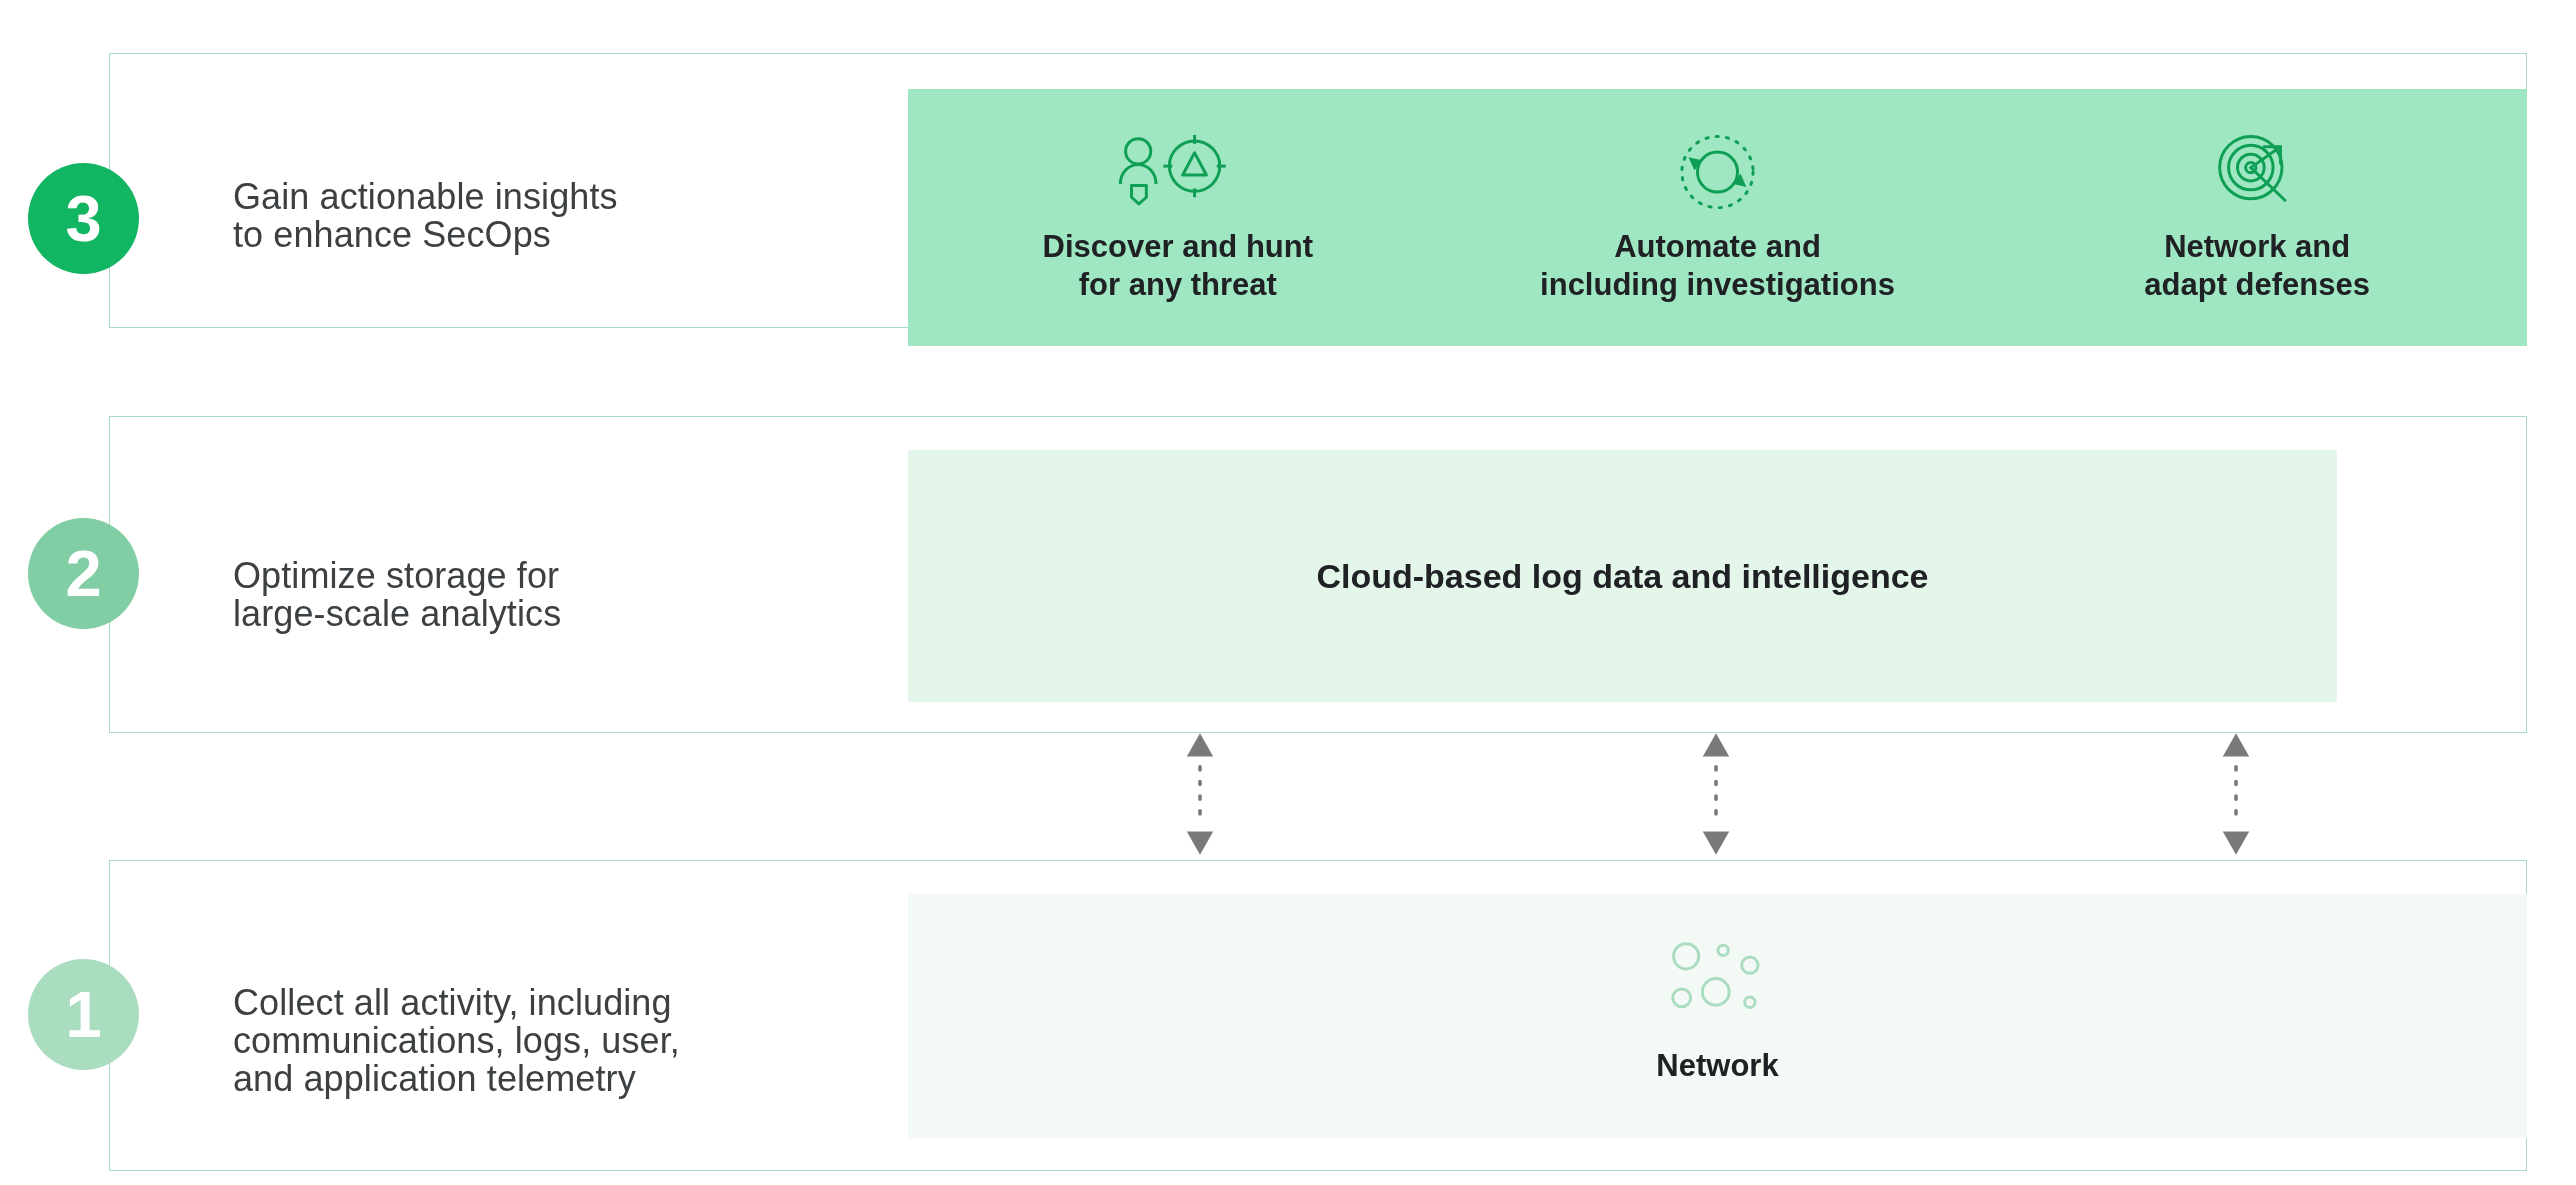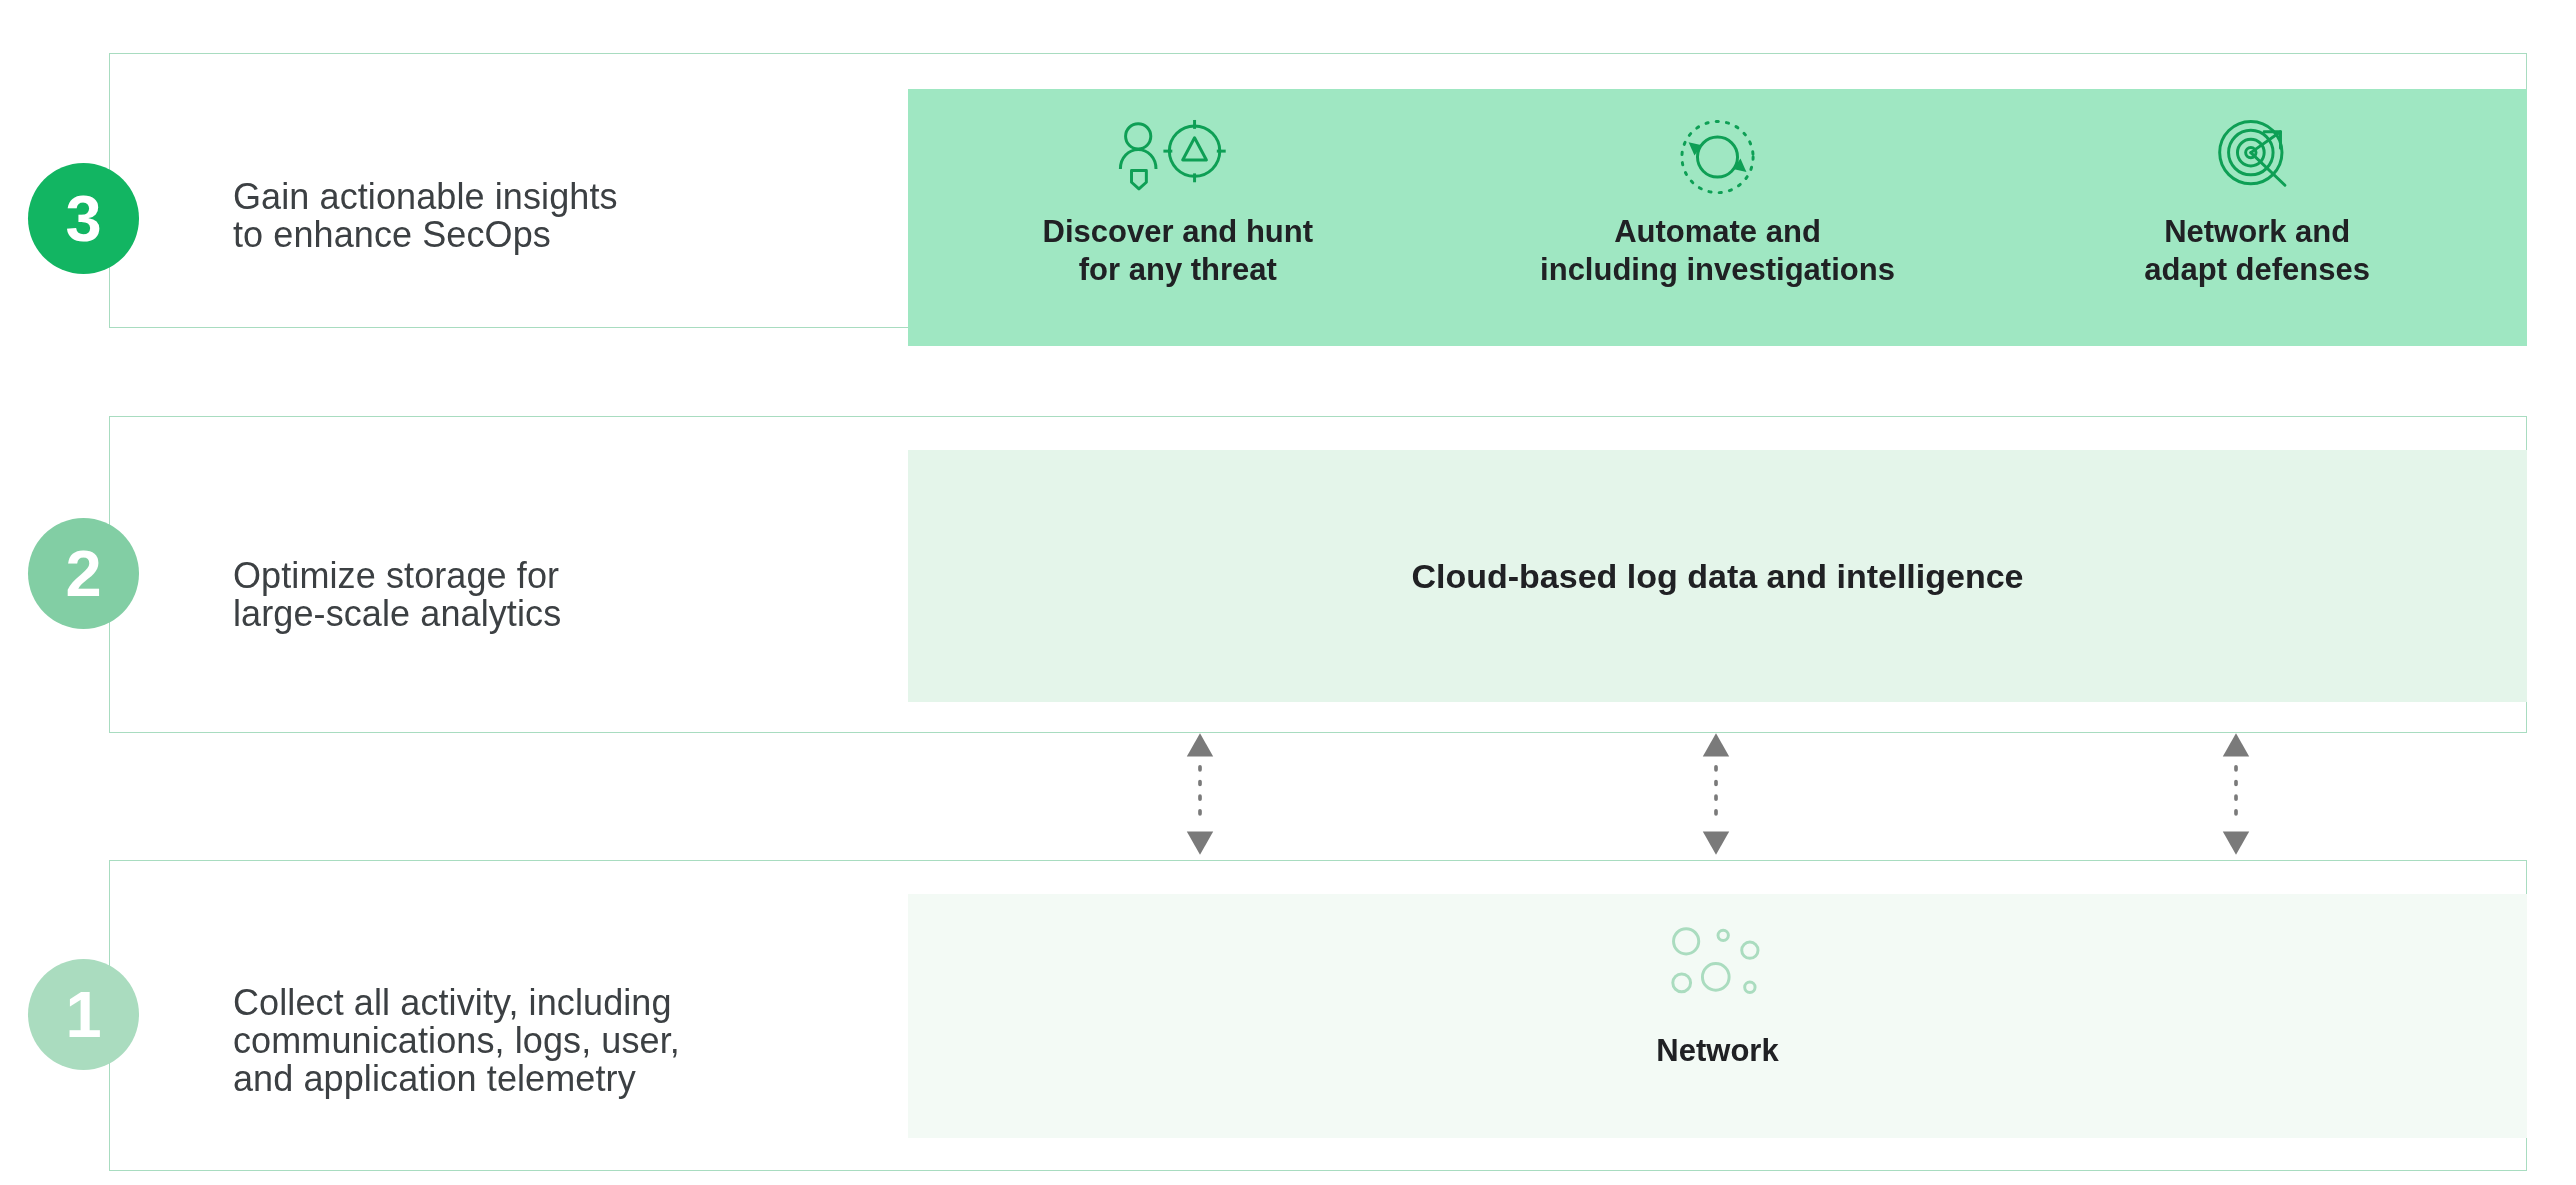--- a/index.html
+++ b/index.html
@@ -81,42 +81,42 @@
     width: 1619px;
     height: 257px;
     background: #9fe7c2;
     display: flex;
     align-items: flex-start;
     justify-content: space-around;
   }
   .panel-2 {
     left: 908px;
     top: 450px;
-    width: 1619px;
+    width: 1429px;
     height: 252px;
     background: #e4f5ea;
     display: flex;
     align-items: center;
     justify-content: center;
   }
   .panel-1 {
     left: 908px;
     top: 894px;
     width: 1619px;
     height: 244px;
     background: #f3faf5;
     display: flex;
     align-items: flex-start;
     justify-content: space-around;
   }
 
   .tile {
     width: 473px;
     text-align: center;
-    padding-top: 28px;
+    padding-top: 43px;
     box-sizing: border-box;
   }
   .tile-icon {
     height: 89px;
     display: flex;
     align-items: center;
     justify-content: center;
   }
   .tile-label {
     font-size: 31px;

